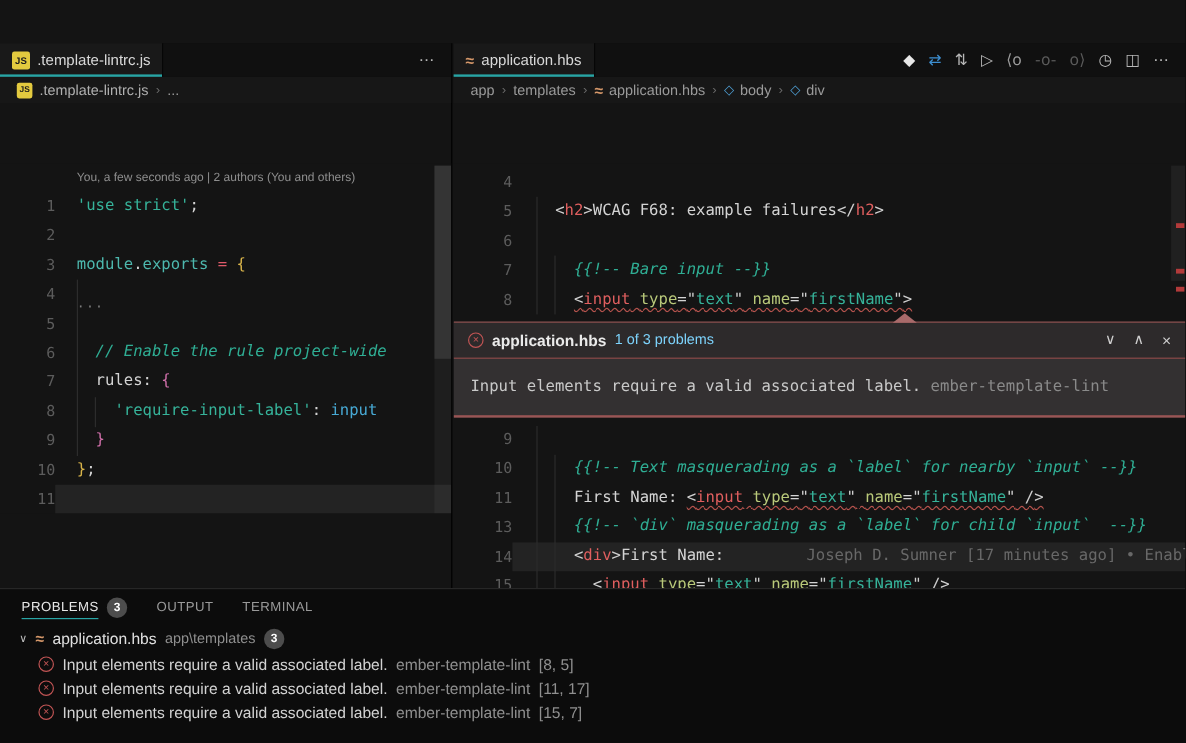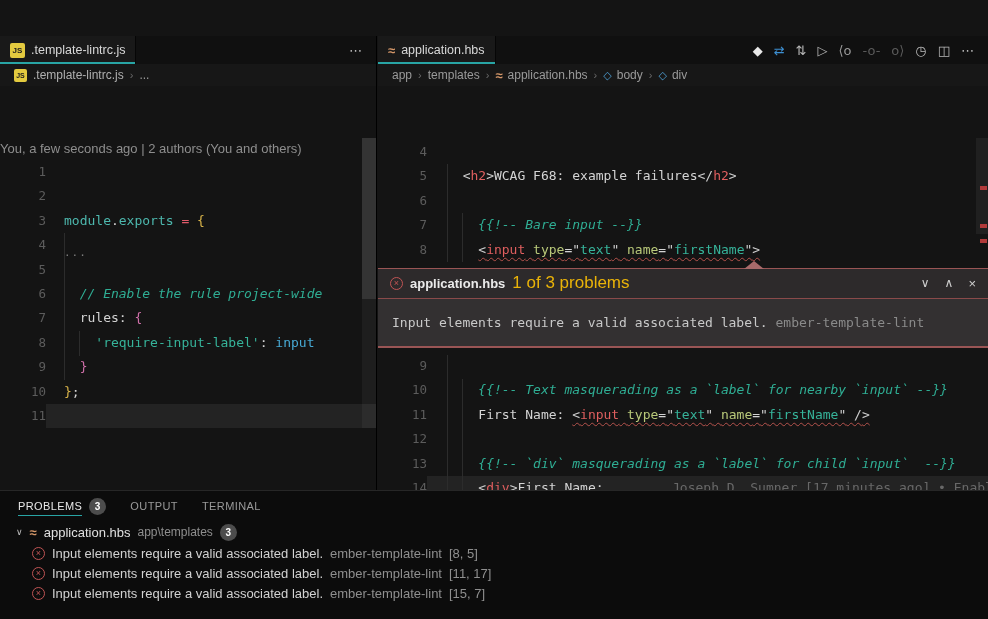--- a/index.html
+++ b/index.html
@@ -25,21 +25,21 @@
   .symic{color:var(--sym);font-size:11px;line-height:1;}
   .tab-actions{margin-left:auto;display:flex;align-items:center;gap:11px;padding-right:14px;
                font-size:14px;color:#b8b8b8;}
   .tab-actions .ic{cursor:default;font-family:"DejaVu Sans",sans-serif;font-size:13px;line-height:1;}
   .crumbs{height:22px;background:#171717;display:flex;align-items:center;font-size:12px;
           color:#9a9a9a;padding-left:14px;gap:6px;white-space:nowrap;}
   .crumb{display:flex;align-items:center;gap:5px;}
   .csep{color:#6a6a6a;font-size:11px;}
   .editor{position:absolute;top:50px;left:0;right:0;bottom:0;background:#141414;overflow:hidden;
           font-family:"DejaVu Sans Mono",monospace;font-size:13px;}
-  .codelens{height:24px;line-height:26px;font-size:13px;color:#8e8e8e;
+  .codelens{height:24px;line-height:26px;padding-left:64px;font-size:10px;color:#8e8e8e;
             font-family:"Liberation Sans",sans-serif;}
   .cl{display:flex;height:24.4px;line-height:24.4px;white-space:pre;}
   .ln{flex:none;text-align:right;color:#5c5c5c;font-size:12.5px;}
   .gl .ln{width:46px;} .gl .lc{padding-left:18px;}
   .gr .ln{width:49px;} .gr .lc{padding-left:20px;}
   .lc{flex:1;position:relative;}
   .cl.cur .lc{background:#232323;}
   .tk{white-space:pre;}
   .tk-pln{color:#d4d4d4}.tk-str{color:#36b39a}.tk-cmt{color:#2fae94;font-style:italic}
   .tk-obj{color:#4db8ae}.tk-op{color:#e05a6a}.tk-by{color:#d9b44a}.tk-bp{color:#cf6fa9}
@@ -54,21 +54,21 @@
         background:#333031;}
   .peek-arrow{position:absolute;top:-8px;left:366px;width:0;height:0;
               border-left:10px solid transparent;border-right:10px solid transparent;
               border-bottom:8px solid #a86a6a;}
   .peek-header{height:30px;display:flex;align-items:center;background:#2d2a2b;
                border-bottom:1px solid #8a4a4a;padding:0 12px;gap:7px;
                font-family:"Liberation Sans",sans-serif;}
   .errc{flex:none;width:13px;height:13px;border:1px solid var(--error);border-radius:50%;
         color:var(--error);font-size:9px;line-height:11px;text-align:center;}
   .peek-title{font-size:13px;font-weight:bold;color:#eaeaea;}
-  .peek-meta{font-size:17px;color:#eab308;}
+  .peek-meta{font-size:12px;color:#7dd3fc;}
   .peek-acts{margin-left:auto;display:flex;gap:15px;color:#cfcfcf;font-size:12px;align-items:center;}
   .peek-body{height:47px;display:flex;align-items:center;padding-left:14px;font-size:13px;
              color:#c9c9c9;font-family:"DejaVu Sans Mono",monospace;white-space:pre;}
   .peek-src{color:#8a8a8a;}
   
   .lsb{position:absolute;top:2px;right:0;width:14px;bottom:0;background:rgba(255,255,255,.045);}
   .lsb-thumb{position:absolute;top:0;left:0;right:0;height:161px;background:rgba(255,255,255,.10);}
   .ruler{position:absolute;top:0;right:0;width:12px;bottom:0;}
   .rmark{position:absolute;right:1px;width:7px;height:4px;background:#b23a3a;}
   .sbthumb{position:absolute;top:2px;right:0;width:12px;height:96px;background:rgba(255,255,255,.055);}
@@ -107,21 +107,21 @@
       </div>
       <div class="crumbs">
         <span class="jsbox sm">JS</span>
         <span style="color:#b0b0b0;">.template-lintrc.js</span>
         <span class="csep">›</span>
         <span>...</span>
       </div>
       <div class="editor" style="position:relative;">
         <div class="codelens">You, a few seconds ago | 2 authors (You and others)</div>
         <div id="left-lines">
-            <div class="cl"><span class="ln">1</span></div>
+            <div class="cl"><span class="ln">1</span><div class="lc"><span class="tk tk-str">'use strict'</span><span class="tk tk-pln">;</span></div></div>
             <div class="cl"><span class="ln">2</span><div class="lc"></div></div>
             <div class="cl"><span class="ln">3</span><div class="lc"><span class="tk tk-obj">module</span><span class="tk tk-pln">.</span><span class="tk tk-obj">exports</span><span class="tk tk-op"> = </span><span class="tk tk-by">{</span></div></div>
             <div class="cl"><span class="ln">4</span></div>
             <div class="cl"><span class="ln">5</span><div class="lc"></div></div>
             <div class="cl"><span class="ln">6</span><div class="lc"><span class="tk tk-pln">  </span><span class="tk tk-cmt">// Enable the rule project-wide</span></div></div>
             <div class="cl"><span class="ln">7</span><div class="lc"><span class="tk tk-pln">  </span><span class="tk tk-pln">rules</span><span class="tk tk-pln">: </span><span class="tk tk-bp">{</span></div></div>
             <div class="cl"><span class="ln">8</span><div class="lc"><span class="tk tk-pln">    </span><span class="tk tk-str">'require-input-label'</span><span class="tk tk-pln">: </span><span class="tk tk-bool">input</span></div></div>
             <div class="cl"><span class="ln">9</span><div class="lc"><span class="tk tk-pln">  </span><span class="tk tk-bp">}</span></div></div>
             <div class="cl"><span class="ln">10</span><div class="lc"><span class="tk tk-by">}</span><span class="tk tk-pln">;</span></div></div>
             <div class="cl cur"><span class="ln">11</span><div class="lc"></div></div>
@@ -199,21 +199,20 @@
               <span style="font-size:13px;">×</span>
             </span>
           </div>
           <div class="peek-body"><span>Input elements require a valid associated label. </span><span class="peek-src">ember-template-lint</span></div>
         </div>
 
         <div id="right-bottom" style="margin-top:6px;">
             <div class="cl"><span class="ln">9</span><div class="lc"></div></div>
             <div class="cl"><span class="ln">10</span><div class="lc"><span class="tk tk-pln">    </span><span class="tk tk-cmt">{{!-- Text masquerading as a `label` for nearby `input` --}}</span></div></div>
             <div class="cl"><span class="ln">11</span><div class="lc"><span class="tk tk-pln">    </span><span class="tk tk-pln">First Name: </span><span class="tk tk-pn sq">&lt;</span><span class="tk tk-tag sq">input</span><span class="tk tk-pln sq"> </span><span class="tk tk-attr sq">type</span><span class="tk tk-pln sq">=</span><span class="tk tk-q sq">"</span><span class="tk tk-str sq">text</span><span class="tk tk-q sq">"</span><span class="tk tk-pln sq"> </span><span class="tk tk-attr sq">name</span><span class="tk tk-pln sq">=</span><span class="tk tk-q sq">"</span><span class="tk tk-str sq">firstName</span><span class="tk tk-q sq">"</span><span class="tk tk-pn sq"> /</span><span class="tk tk-pn sq">&gt;</span></div></div>
-            <div class="cl"><span class="ln">12</span><div class="lc"></div></div>
             <div class="cl"><span class="ln">13</span><div class="lc"><span class="tk tk-pln">    </span><span class="tk tk-cmt">{{!-- `div` masquerading as a `label` for child `input`  --}}</span></div></div>
             <div class="cl cur"><span class="ln">14</span><div class="lc"><span class="tk tk-pln">    </span><span class="tk tk-pn">&lt;</span><span class="tk tk-tag">div</span><span class="tk tk-pn">&gt;</span><span class="tk tk-pln">First Name:</span><span class="blame">Joseph D. Sumner [17 minutes ago] • Enable</span></div></div>
             <div class="cl"><span class="ln">15</span><div class="lc"><span class="tk tk-pln">      </span><span class="tk tk-pn sq">&lt;</span><span class="tk tk-tag sq">input</span><span class="tk tk-pln sq"> </span><span class="tk tk-attr sq">type</span><span class="tk tk-pln sq">=</span><span class="tk tk-q sq">"</span><span class="tk tk-str sq">text</span><span class="tk tk-q sq">"</span><span class="tk tk-pln sq"> </span><span class="tk tk-attr sq">name</span><span class="tk tk-pln sq">=</span><span class="tk tk-q sq">"</span><span class="tk tk-str sq">firstName</span><span class="tk tk-q sq">"</span><span class="tk tk-pn sq"> /</span><span class="tk tk-pn sq">&gt;</span></div></div>
             <div class="cl"><span class="ln">16</span><div class="lc"><span class="tk tk-pln">    </span><span class="tk tk-pn">&lt;/</span><span class="tk tk-tag">div</span><span class="tk tk-pn">&gt;</span></div></div>
             <div class="cl"><span class="ln">17</span><div class="lc"></div></div>
           </div>
 
         <div class="guide" style="left:69px;top:28px;height:98px;"></div>
         <div class="guide" style="left:84px;top:77px;height:49px;"></div>
         <div class="guide" style="left:69px;top:219px;height:195px;"></div>

